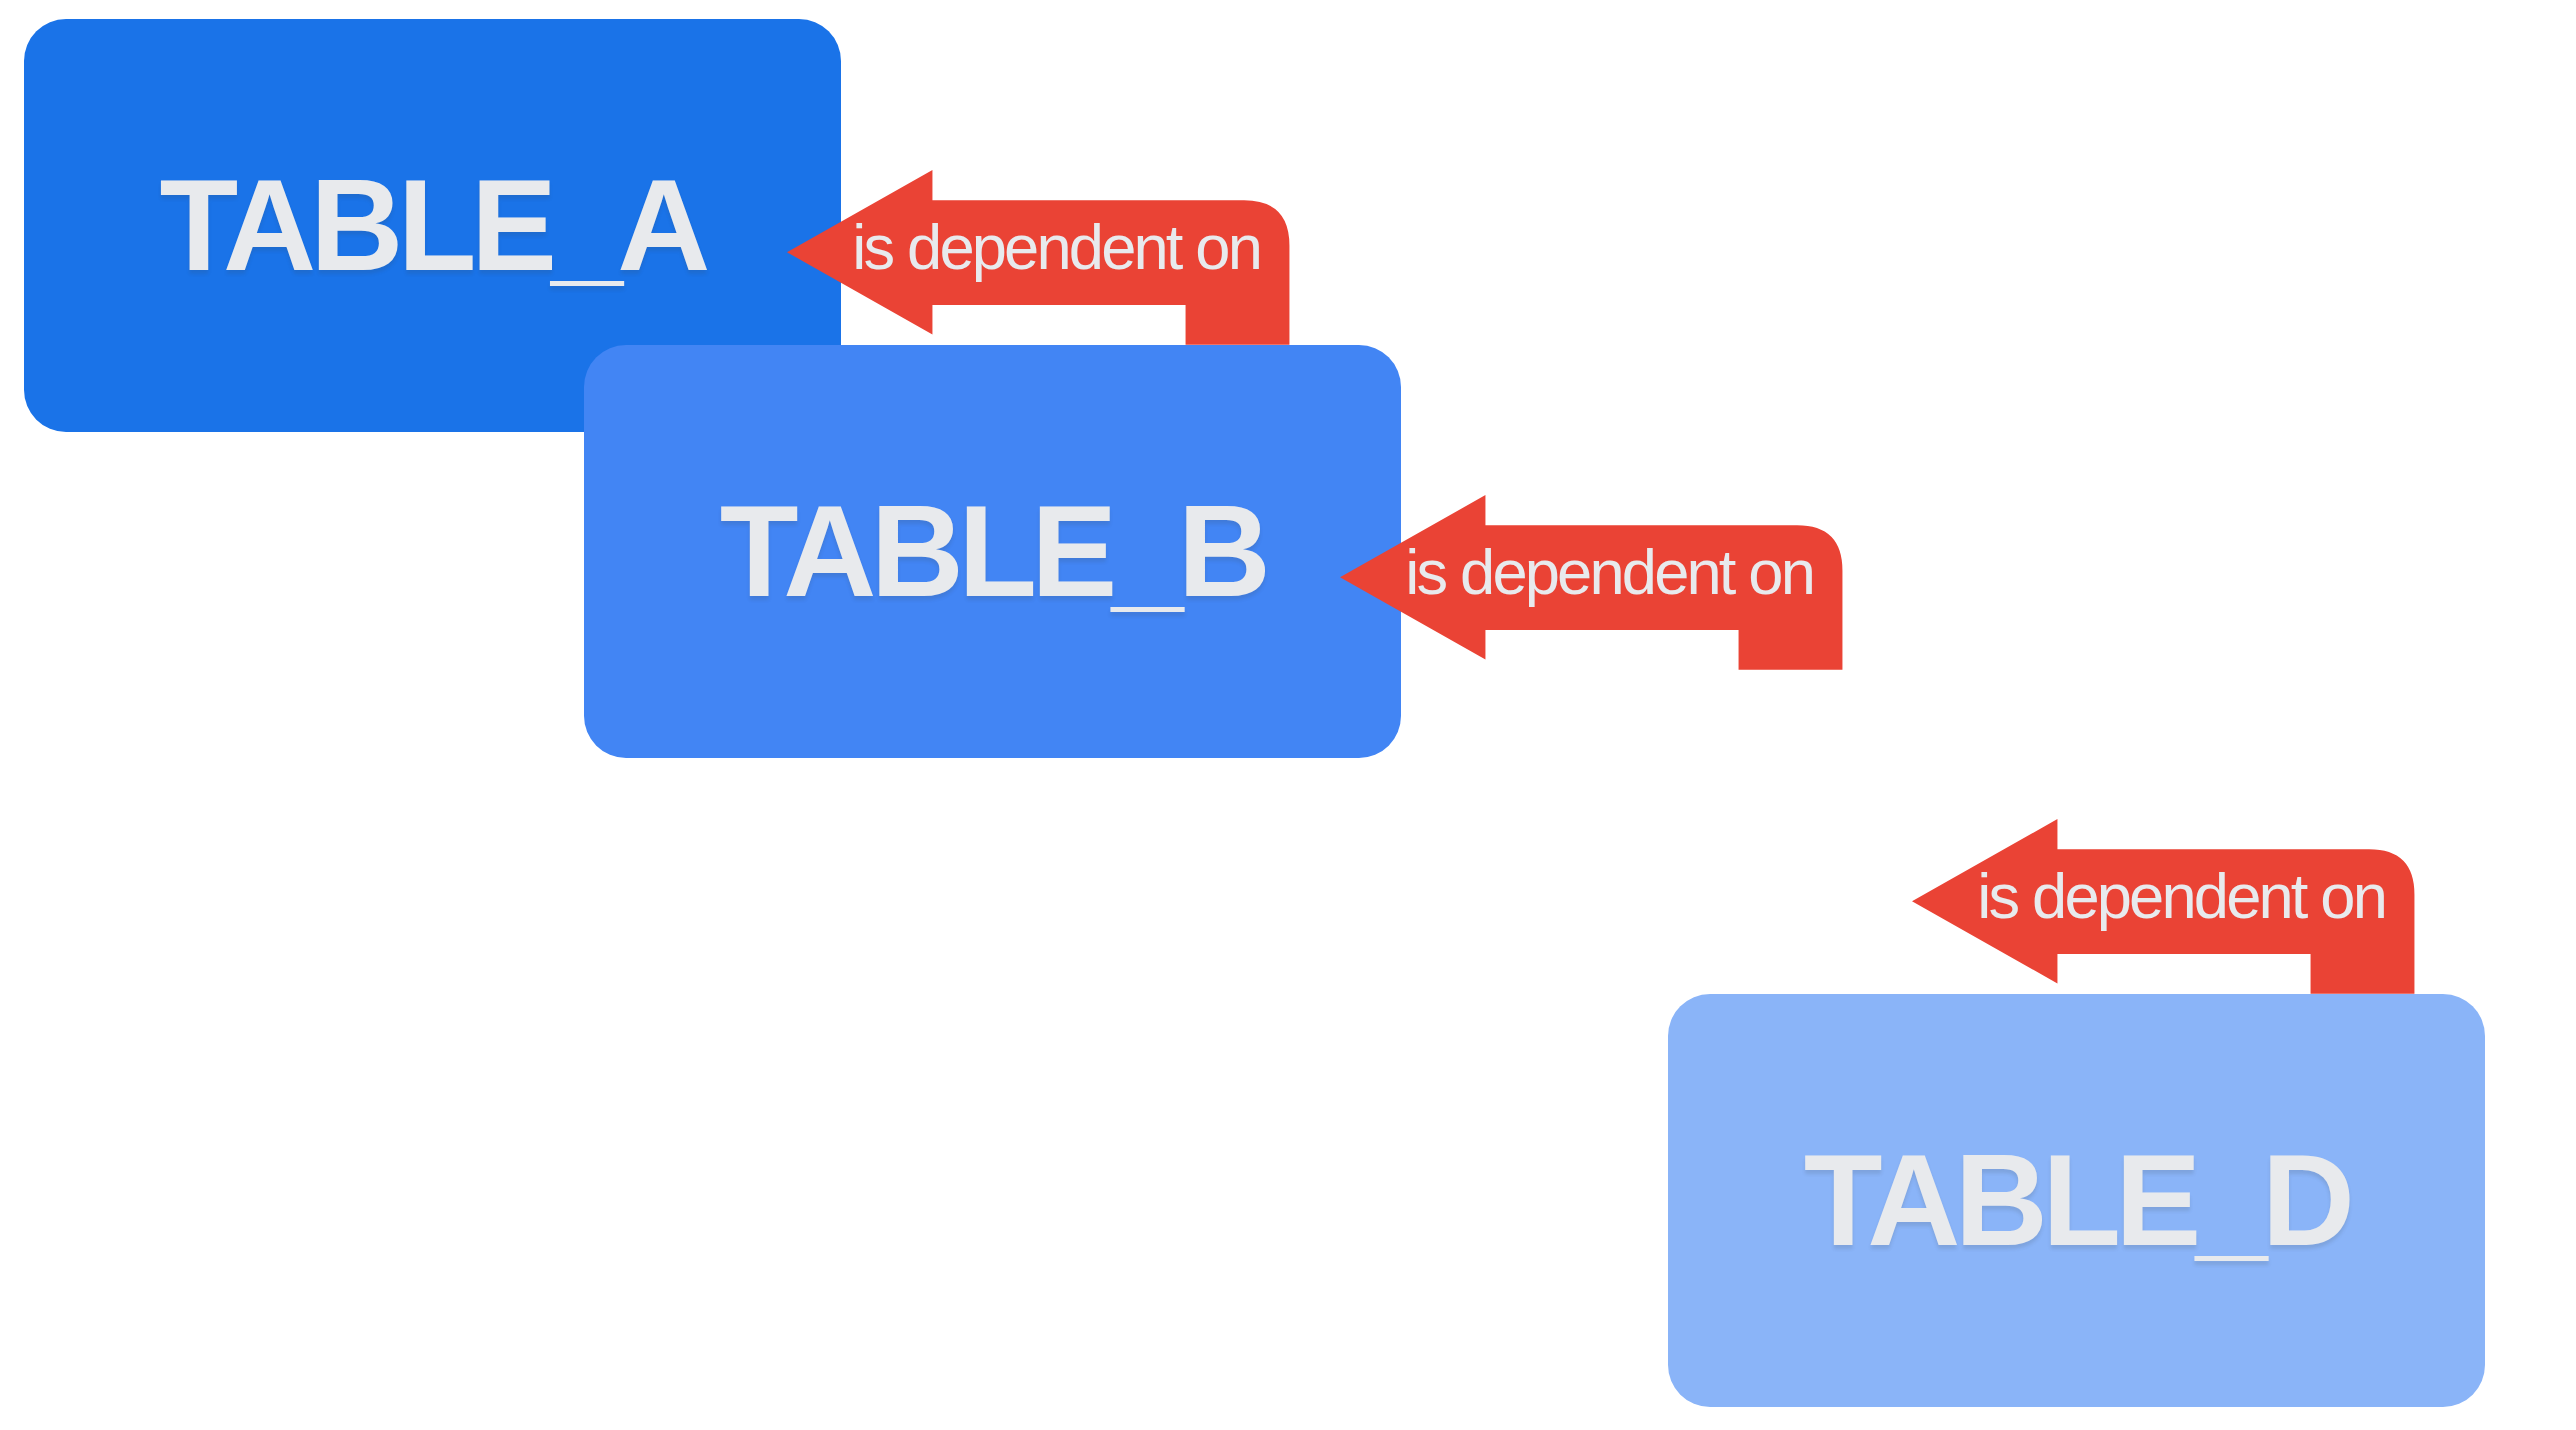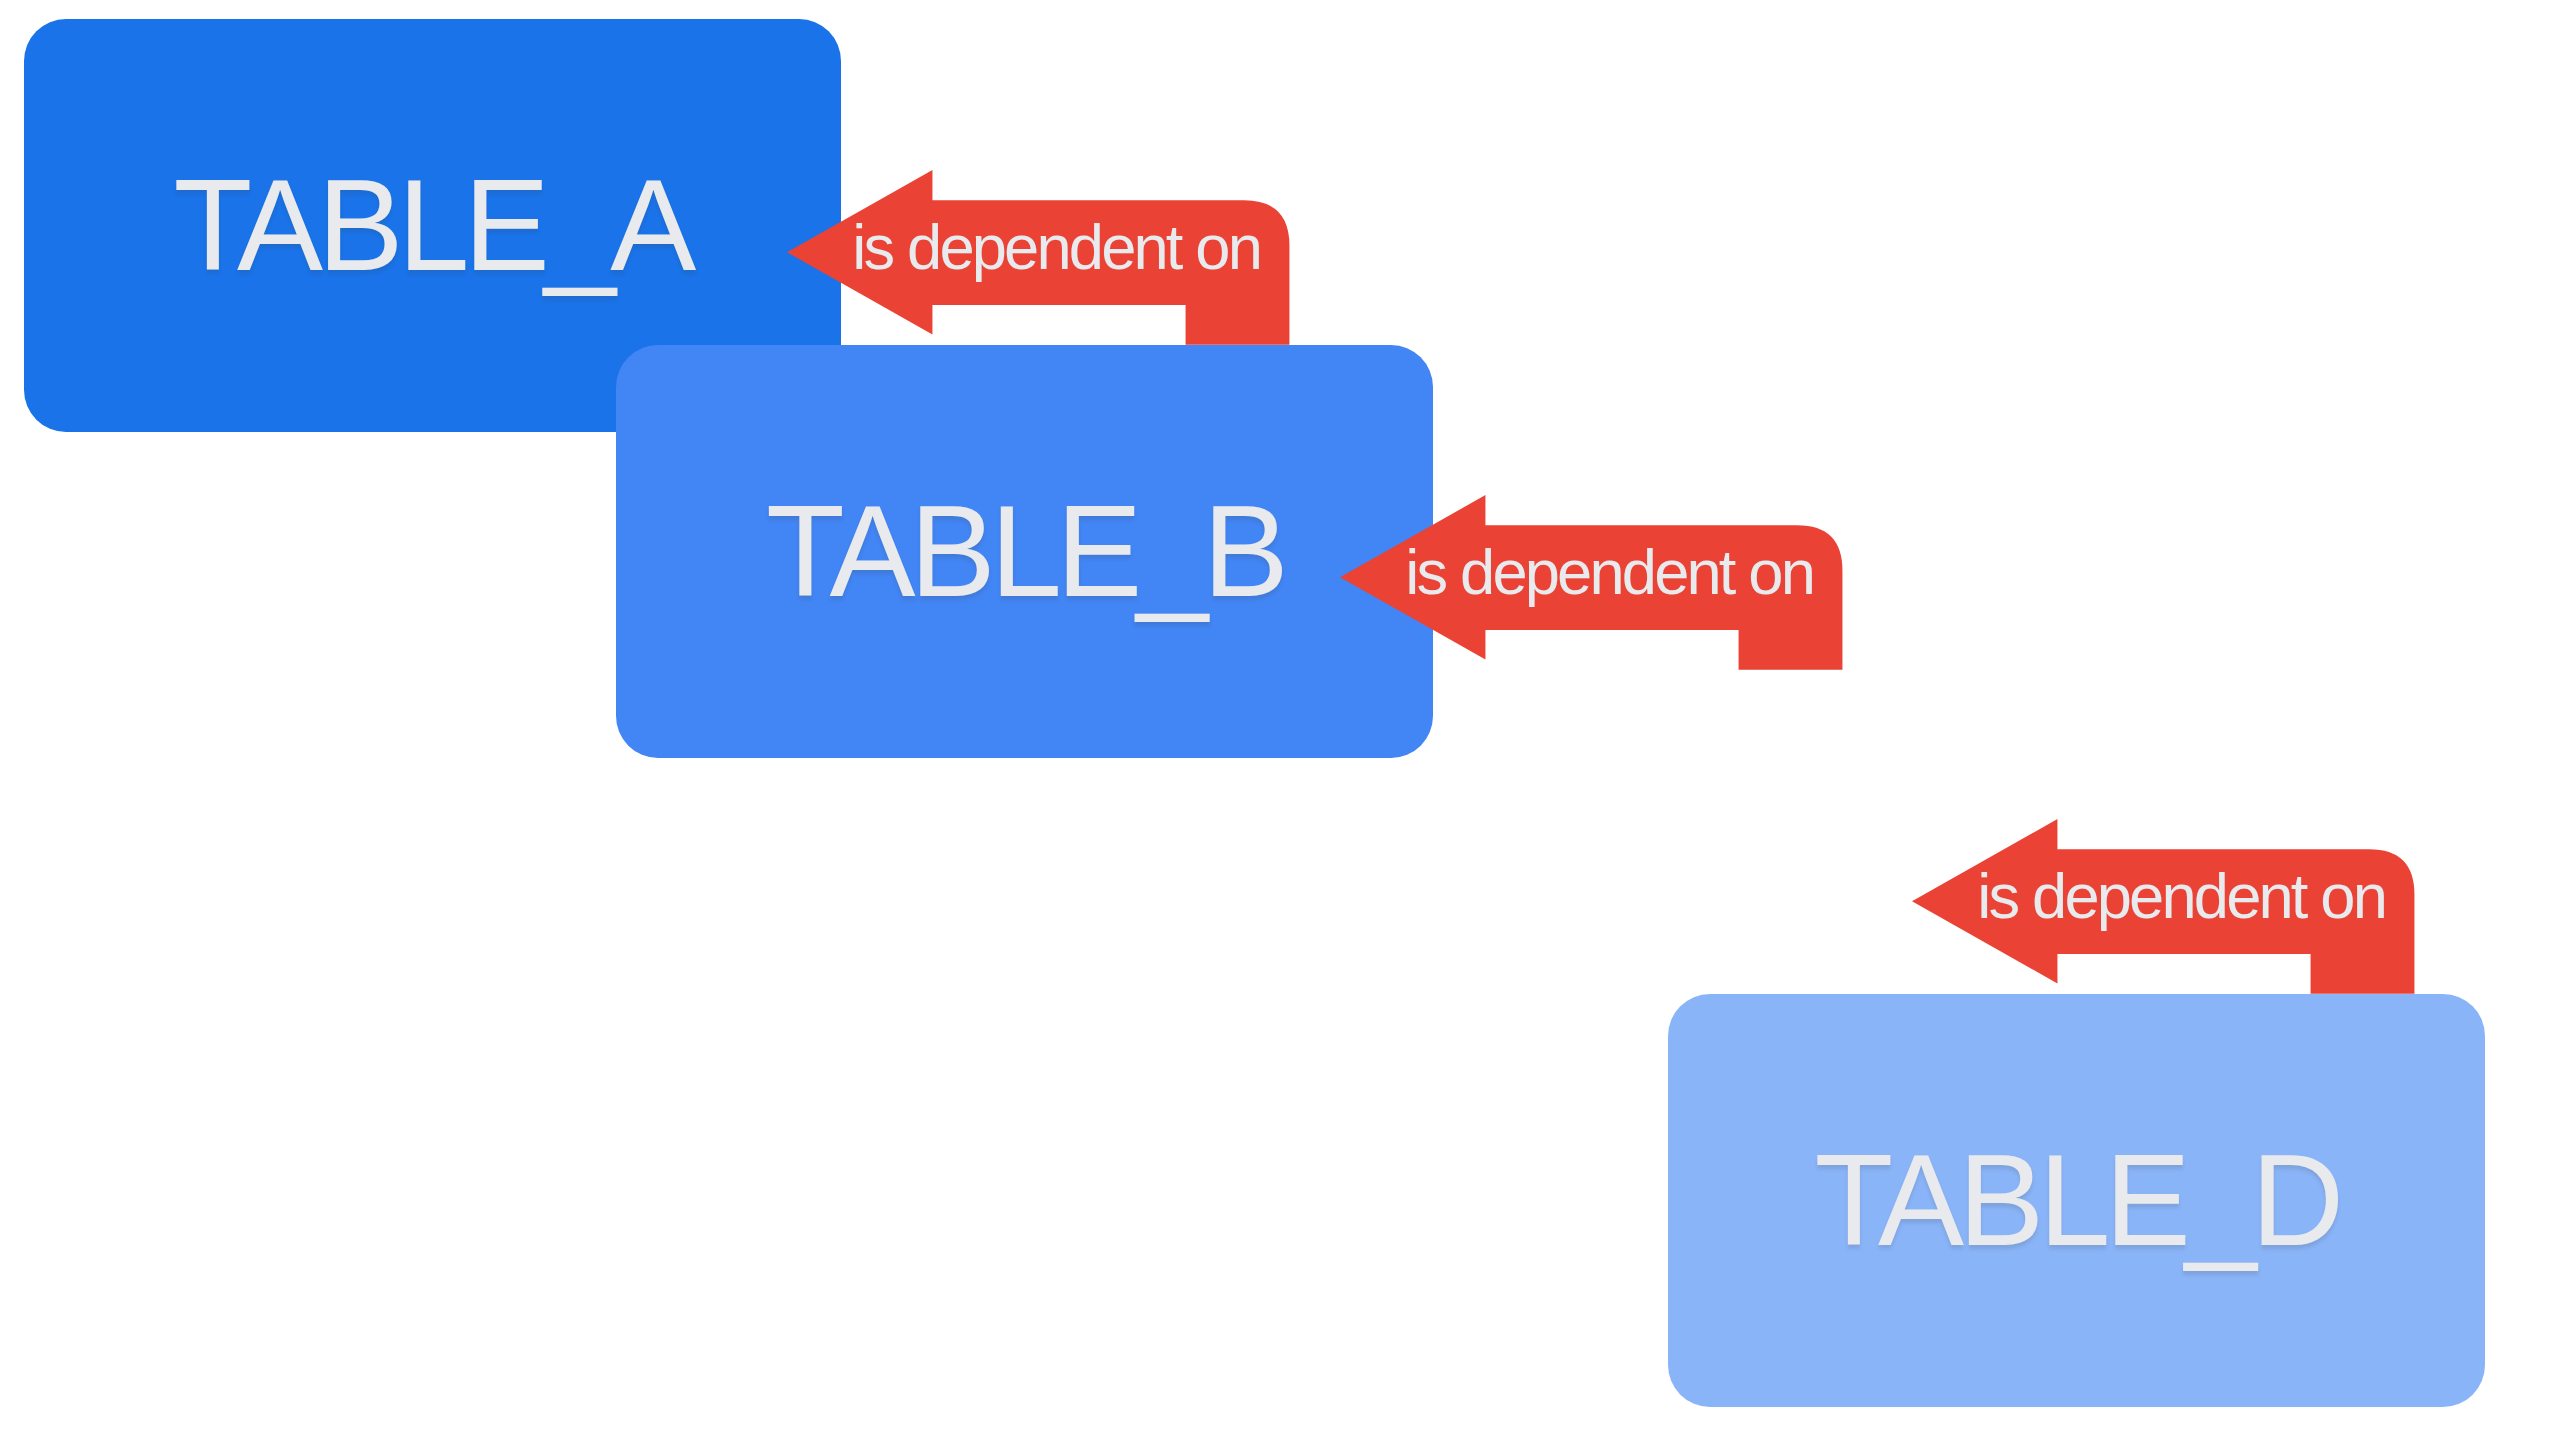--- a/index.html
+++ b/index.html
@@ -18,26 +18,26 @@
   .tbox {
     position: absolute;
     width: 817px;
     height: 413px;
     border-radius: 42px;
     display: flex;
     align-items: center;
     justify-content: center;
   }
   .tbox-a { left: 23.6px;   top: 19px;   background: var(--table-a); }
-  .tbox-b { left: 584px;  top: 345px;  background: var(--table-b); margin-left: 32px; }
+  .tbox-b { left: 584px;  top: 345px;  background: var(--table-b); }
   .tbox-c { left: 1165px; top: 669px;  background: var(--table-c); }
   .tbox-d { left: 1668px; top: 994px; background: var(--table-d); }
   .tbox-label {
     font-size: 129px;
-    font-weight: 400;
+    font-weight: 700;
     letter-spacing: -5.7px;
     line-height: 1;
     color: var(--label-text);
     text-shadow: 0 3.8px 3.8px rgba(60, 64, 67, 0.14);
     white-space: nowrap;
   }
   .dep-arrow {
     position: absolute;
     width: 510px;
     height: 178px;

